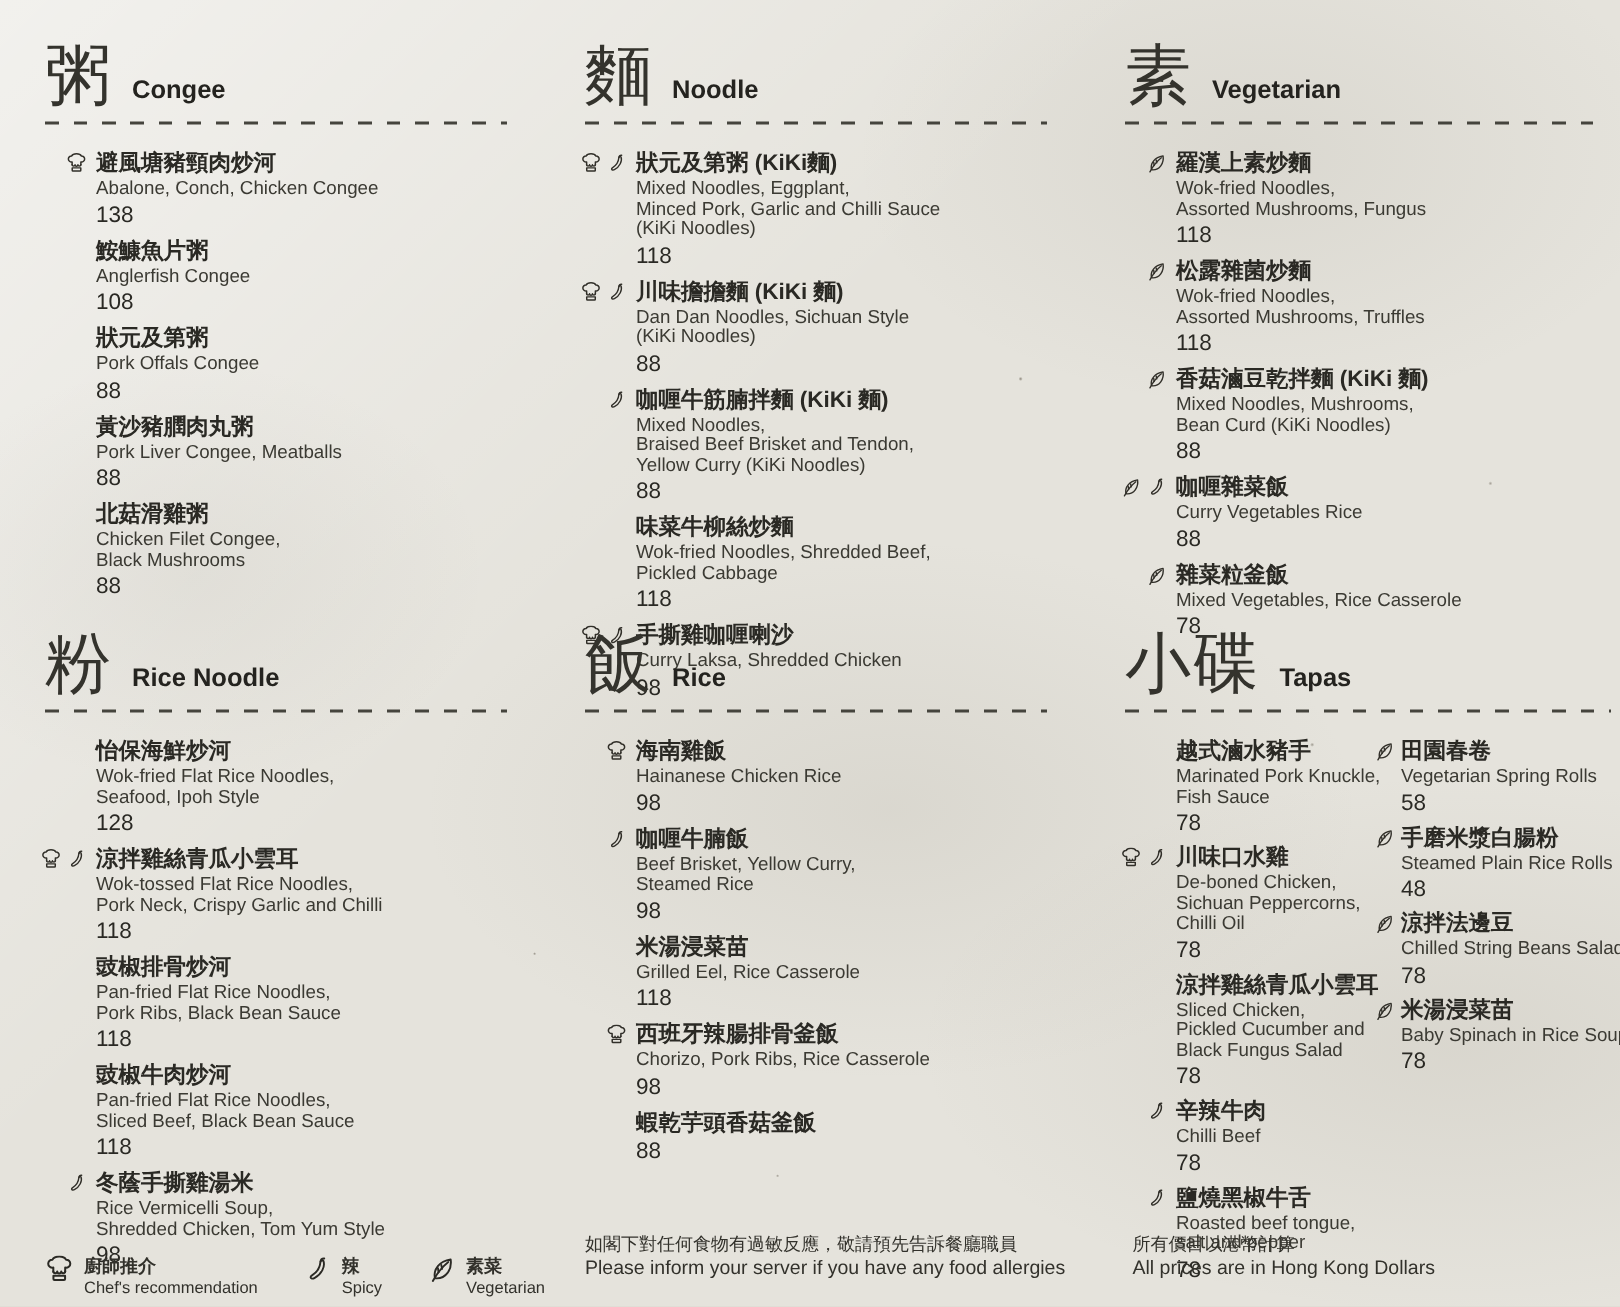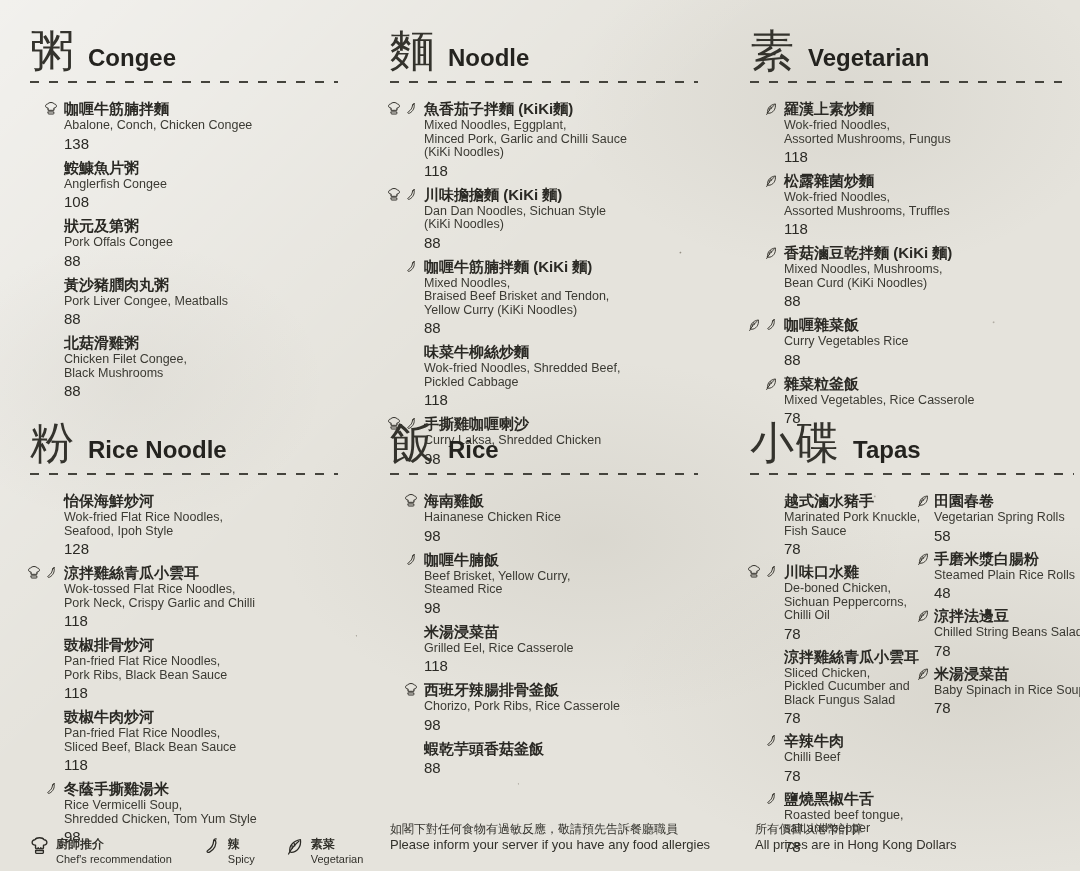--- a/index.html
+++ b/index.html
@@ -30,21 +30,21 @@
   .menu-section{position:absolute;}
   .s0{left:30px;top:26px;width:308px;}
   .s1{left:390px;top:26px;width:308px;}
   .s2{left:750px;top:26px;width:312px;}
   .s3{left:30px;top:418px;width:308px;}
   .s4{left:390px;top:418px;width:308px;}
   .s5{left:750px;top:418px;width:324px;}
 
   .sec-head{display:flex;align-items:baseline;gap:13px;height:50px;}
   .sec-zh{font-size:44px;line-height:50px;font-weight:300;color:#34332d;letter-spacing:1px;}
-  .sec-en{font-size:24px;font-weight:700;color:#24231f;}
+  .sec-en{font-size:17px;font-weight:700;color:#24231f;}
   .dashes{margin-top:5px;height:2px;
     background:repeating-linear-gradient(90deg,#45443d 0 9px,transparent 9px 19px);}
   .cols{display:flex;margin-top:18px;}
   .col{flex:1;min-width:0;}
   .s5 .col:first-child{flex:0 0 152px;}
   .s5 .col:nth-child(2) .item-icons{width:16px;margin-right:4px;}
 
   .menu-item{display:flex;margin-bottom:8px;}
   .s5 .menu-item{margin-bottom:7px;}
   .item-icons{width:28px;min-width:28px;margin-right:6px;display:flex;
@@ -87,21 +87,21 @@
             <div class="item-icons">
               <span class="ico">
                 <svg viewBox="0 0 24 24" fill="none" stroke="currentColor" stroke-width="1.7" stroke-linecap="round" stroke-linejoin="round">
                   <path d="M7 13.6 V10.2 C4.6 10.6 2.7 8.9 2.7 6.9 C2.7 5 4.3 3.4 6.3 3.5 C7.1 1.9 9.4 0.9 12 0.9 C14.6 0.9 16.9 1.9 17.7 3.5 C19.7 3.4 21.3 5 21.3 6.9 C21.3 8.9 19.4 10.6 17 10.2 V13.6"></path>
                   <path d="M7 13.4 a1.67 1.67 0 0 0 3.33 0 a1.67 1.67 0 0 0 3.34 0 a1.67 1.67 0 0 0 3.33 0"></path>
                   <path d="M7.1 17 h9.8 v2.7 a0.9 0.9 0 0 1 -0.9 0.9 h-8 a0.9 0.9 0 0 1 -0.9 -0.9 z"></path>
                 </svg>
               </span>
             </div>
             <div class="item-body">
-              <div class="item-zh">咖喱牛筋腩拌麵</div>
+              <div class="item-zh">避風塘豬頸肉炒河</div>
               <div class="item-en">
                 <div>Abalone, Conch, Chicken Congee</div>
               </div>
               <div class="item-price">138</div>
             </div>
           </div>
           <div class="menu-item">
             <div class="item-icons"></div>
             <div class="item-body">
               <div class="item-zh">鮟鱇魚片粥</div>
@@ -164,21 +164,21 @@
                 </svg>
               </span>
               <span class="ico">
                 <svg viewBox="0 0 24 24" fill="none" stroke="currentColor" stroke-width="1.6" stroke-linecap="round" stroke-linejoin="round">
                   <path d="M14.8 5.1 C14.9 3.5 16.1 2.4 17.9 2.5"></path>
                   <path d="M17.1 4.4 C19 9 15.6 16 9.6 19.1 C8.1 19.9 6.6 19.4 6.4 18.4 C6.3 17.8 6.8 17.2 7.6 16.7 C11.7 14.3 14.3 9.9 14.7 5.2 C14.8 4.2 15.9 3.9 17.1 4.4 Z"></path>
                 </svg>
               </span>
             </div>
             <div class="item-body">
-              <div class="item-zh">魚香茄子拌麵 (KiKi麵)</div>
+              <div class="item-zh">狀元及第粥 (KiKi麵)</div>
               <div class="item-en">
                 <div>Mixed Noodles, Eggplant,</div>
                 <div>Minced Pork, Garlic and Chilli Sauce</div>
                 <div>(KiKi Noodles)</div>
               </div>
               <div class="item-price">118</div>
             </div>
           </div>
           <div class="menu-item">
             <div class="item-icons">

